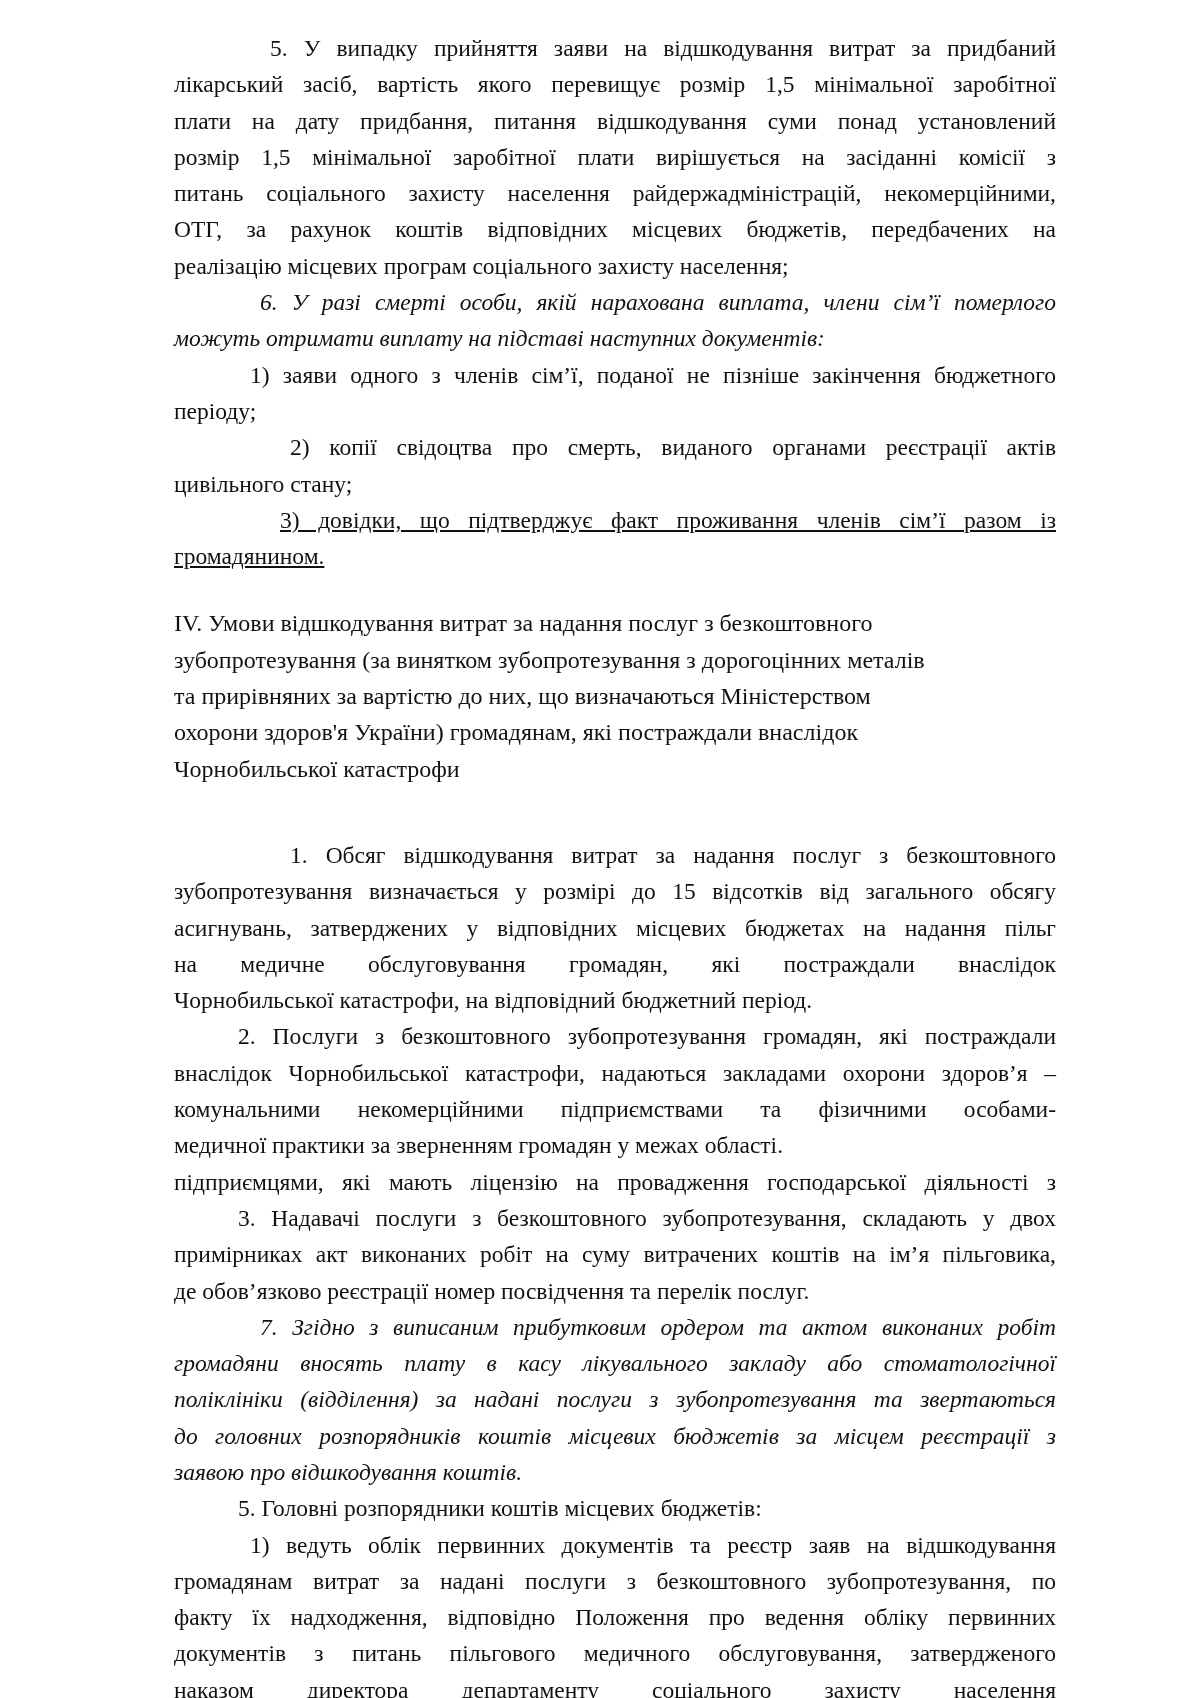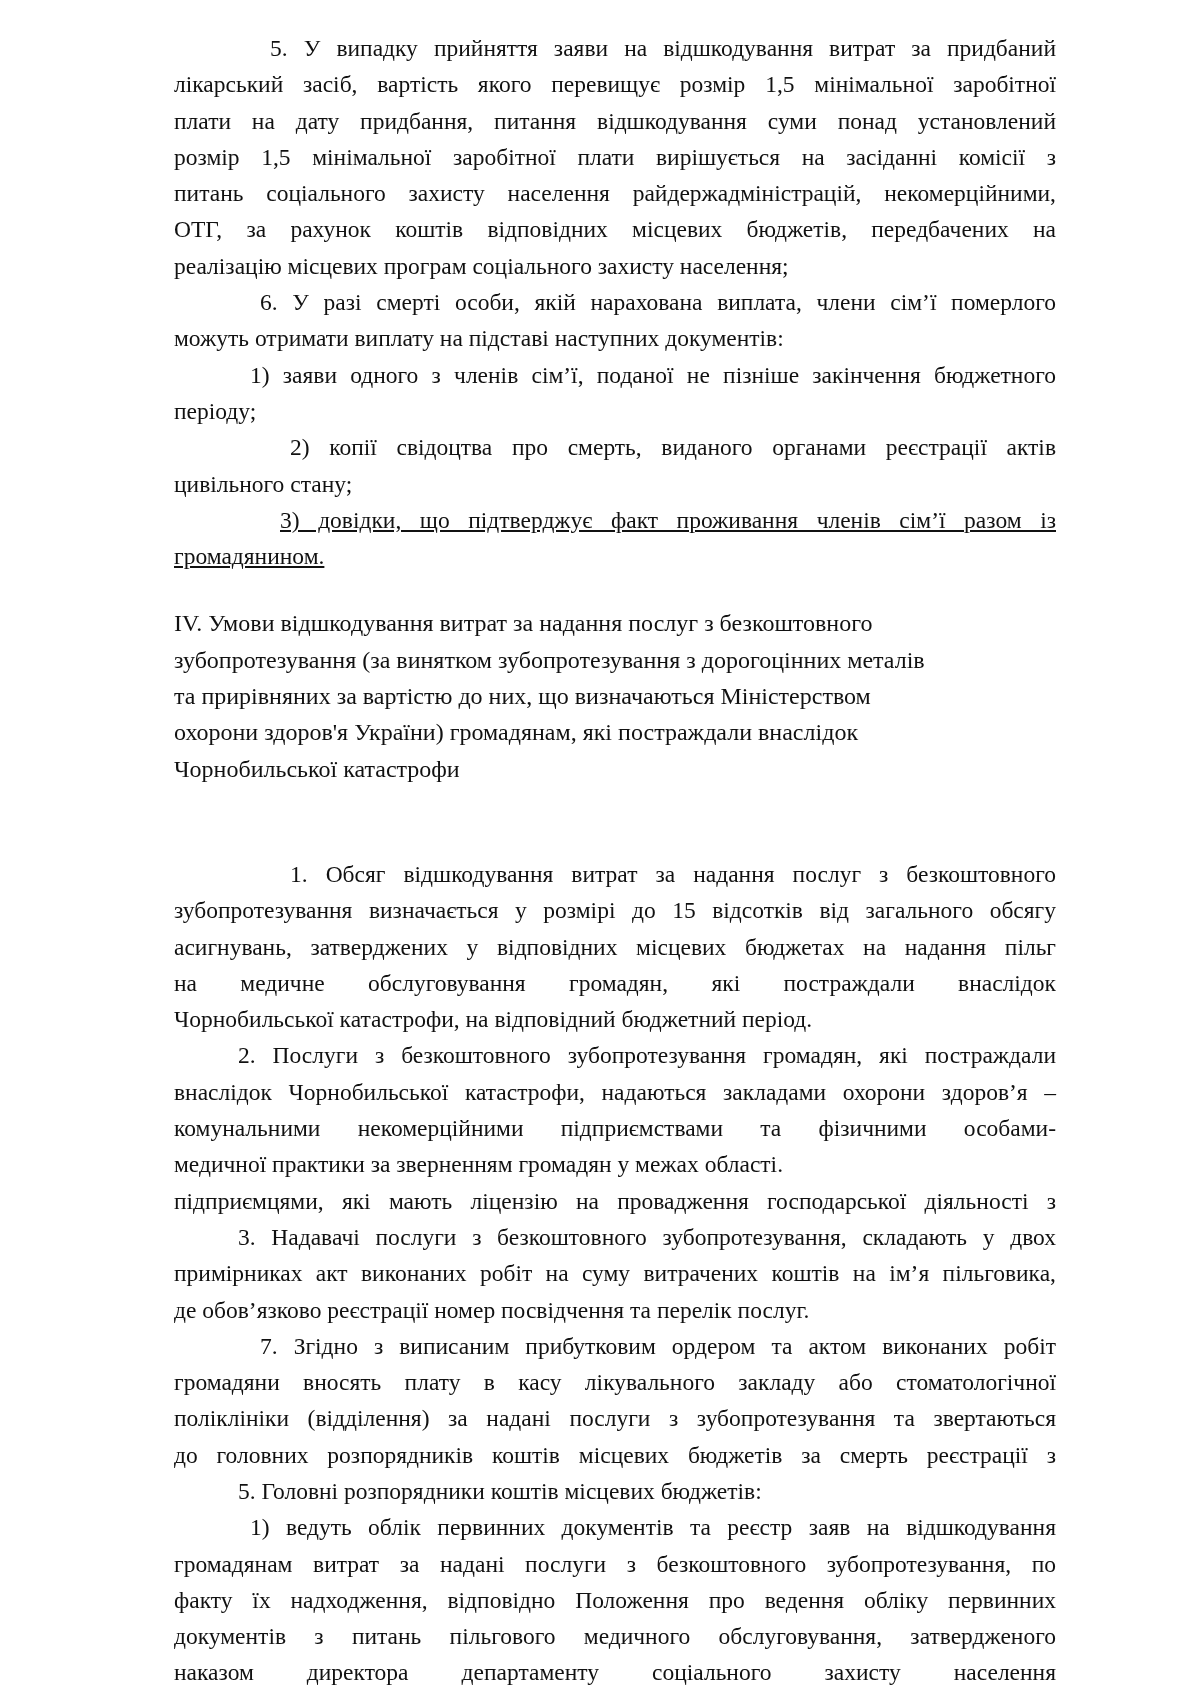--- a/index.html
+++ b/index.html
@@ -4,21 +4,21 @@
 <style>
   html, body { margin: 0; padding: 0; background: #ffffff; }
   body { width: 1200px; height: 1698px; position: relative; overflow: hidden; }
   .page {
     position: absolute; left: 174px; top: 30px; width: 882px;
     font-family: "Liberation Serif", serif; font-size: 23.5px; line-height: 36.3px;
     color: #111111;
   }
   .p { text-align: justify; text-align-last: left; margin: 0; }
   .i1 { text-indent: 96px; }
-  .i2 { text-indent: 86px; }
+  .i2 { text-indent: 86px; font-style: italic; }
   .i3 { text-indent: 76px; }
   .i4 { text-indent: 116px; }
   .i5 { text-indent: 106px; }
   .i6 { text-indent: 64px; }
   .heading {
     text-align: left; margin: 31px 0 0 0; font-size: 24px; line-height: 36.3px;
   }
   .heading span { display: block; }
   .gap { height: 50px; }
 </style>
@@ -59,21 +59,21 @@
     <span>зубопротезування (за винятком зубопротезування з дорогоцінних металів</span>
     <span>та прирівняних за вартістю до них, що визначаються Міністерством</span>
     <span>охорони здоров'я України) громадянам, які постраждали внаслідок</span>
     <span>Чорнобильської катастрофи</span>
   </div>
 
   <div class="gap"></div>
 
   <div>
     <p class="p i4 para" style="text-indent: 0px;">
-        <span style="display: block; text-align: justify; text-align-last: justify; padding-left: 116px; margin-top: 19px;">1. Обсяг відшкодування витрат за надання послуг з безкоштовного</span>
+        <span style="display: block; text-align: justify; text-align-last: justify; padding-left: 116px;">1. Обсяг відшкодування витрат за надання послуг з безкоштовного</span>
         <span style="display: block; text-align: justify; text-align-last: justify;">зубопротезування визначається у розмірі до 15 відсотків від загального обсягу</span>
         <span style="display: block; text-align: justify; text-align-last: justify;">асигнувань, затверджених у відповідних місцевих бюджетах  на надання пільг</span>
         <span style="display: block; text-align: justify; text-align-last: justify;">на медичне обслуговування громадян, які постраждали внаслідок</span>
         <span style="display: block; text-align: justify; text-align-last: left;">Чорнобильської катастрофи, на відповідний бюджетний період.</span>
       </p>
     <p class="p i6 para" style="text-indent: 0px;">
         <span style="display: block; text-align: justify; text-align-last: justify; padding-left: 64px;">2. Послуги з безкоштовного зубопротезування громадян, які постраждали</span>
         <span style="display: block; text-align: justify; text-align-last: justify;">внаслідок Чорнобильської катастрофи, надаються закладами охорони здоров’я –</span>
         <span style="display: block; text-align: justify; text-align-last: justify;">комунальними некомерційними підприємствами та фізичними особами-</span>
         <span style="display: block; text-align: justify; text-align-last: left;">медичної практики за зверненням громадян у межах області.</span>
@@ -81,21 +81,22 @@
       </p>
     <p class="p i6 para" style="text-indent: 0px;">
         <span style="display: block; text-align: justify; text-align-last: justify; padding-left: 64px;">3. Надавачі послуги з безкоштовного зубопротезування, складають у двох</span>
         <span style="display: block; text-align: justify; text-align-last: justify;">примірниках акт виконаних робіт на суму витрачених коштів на ім’я пільговика,</span>
         <span style="display: block; text-align: justify; text-align-last: left;">де обов’язково реєстрації номер посвідчення та перелік послуг.</span>
       </p>
     <p class="p i2 para" style="text-indent: 0px;">
         <span style="display: block; text-align: justify; text-align-last: justify; padding-left: 86px;">7. Згідно з виписаним прибутковим ордером та актом виконаних робіт</span>
         <span style="display: block; text-align: justify; text-align-last: justify;">громадяни вносять плату в касу лікувального закладу або стоматологічної</span>
         <span style="display: block; text-align: justify; text-align-last: justify;">поліклініки (відділення) за надані послуги з зубопротезування та звертаються</span>
-        <span style="display: block; text-align: justify; text-align-last: justify;">до головних розпорядників коштів місцевих бюджетів за смерть реєстрації з</span>
+        <span style="display: block; text-align: justify; text-align-last: justify;">до головних розпорядників коштів місцевих бюджетів за місцем реєстрації з</span>
+        <span style="display: block; text-align: justify; text-align-last: left;">заявою про відшкодування коштів.</span>
       </p>
     <p class="p i6 para" style="text-indent: 0px;">
         <span style="display: block; text-align: justify; text-align-last: left; padding-left: 64px;">5. Головні розпорядники коштів місцевих бюджетів:</span>
       </p>
     <p class="p i3 para" style="text-indent: 0px;">
         <span style="display: block; text-align: justify; text-align-last: justify; padding-left: 76px;">1) ведуть облік первинних документів та реєстр заяв на відшкодування</span>
         <span style="display: block; text-align: justify; text-align-last: justify;">громадянам витрат за надані послуги з безкоштовного зубопротезування, по</span>
         <span style="display: block; text-align: justify; text-align-last: justify;">факту їх надходження, відповідно Положення про ведення обліку первинних</span>
         <span style="display: block; text-align: justify; text-align-last: justify;">документів з питань пільгового медичного обслуговування, затвердженого</span>
         <span style="display: block; text-align: justify; text-align-last: justify;">наказом директора департаменту соціального захисту населення</span>

